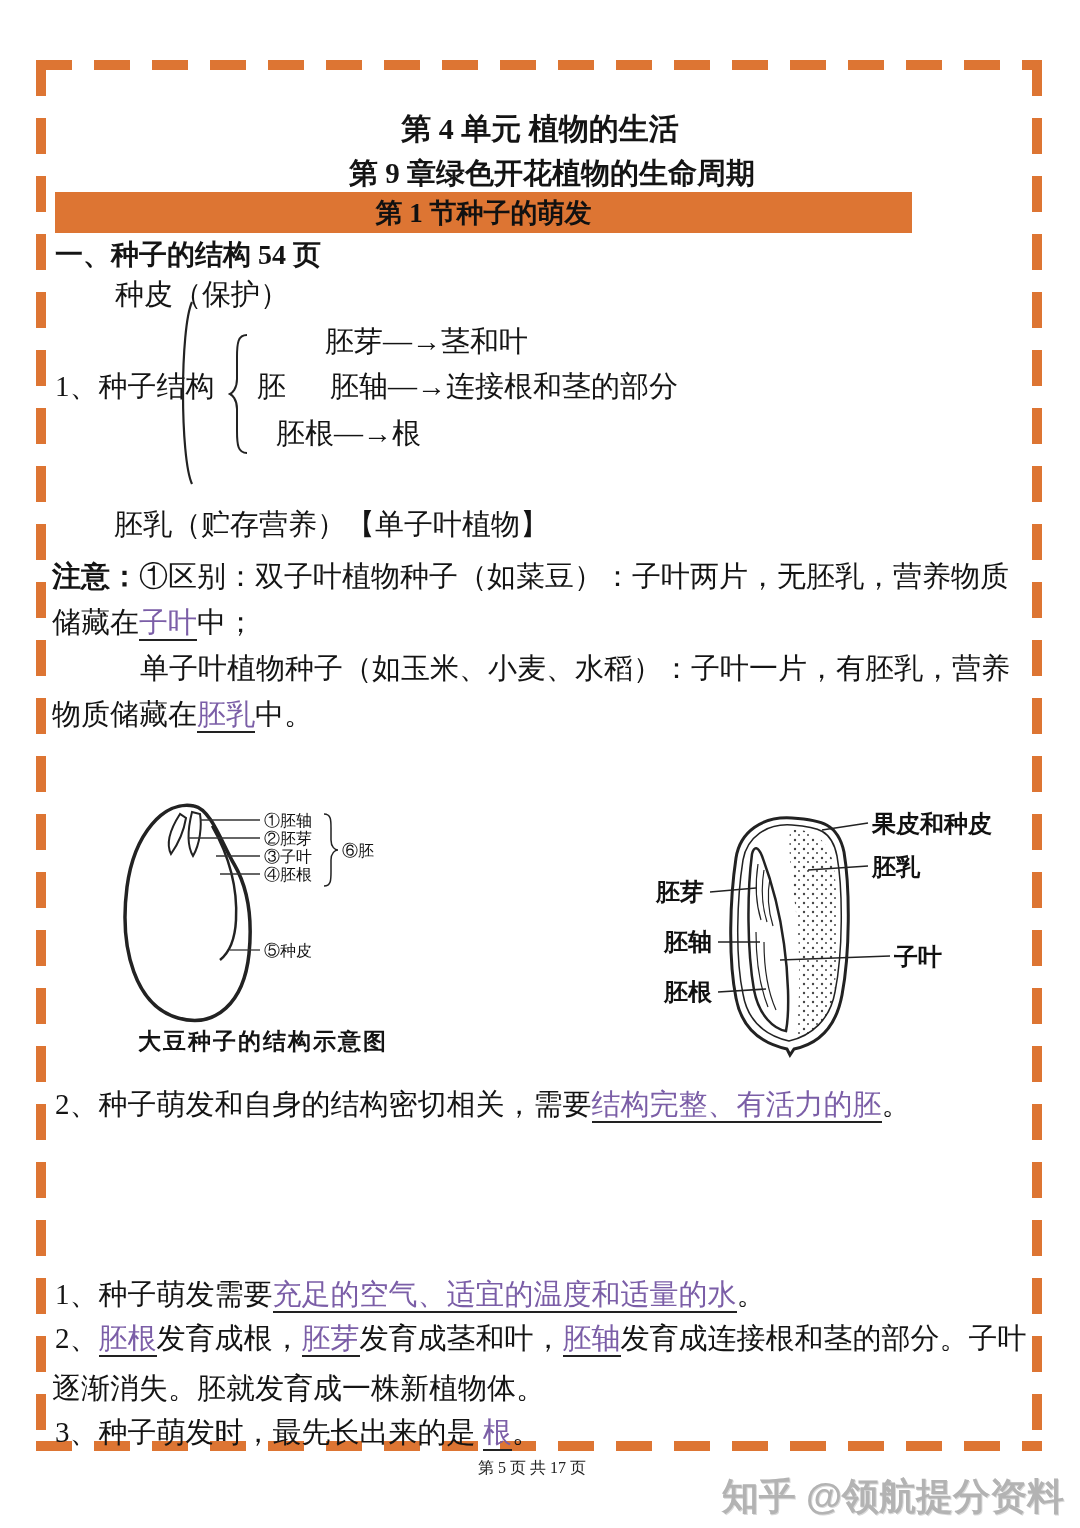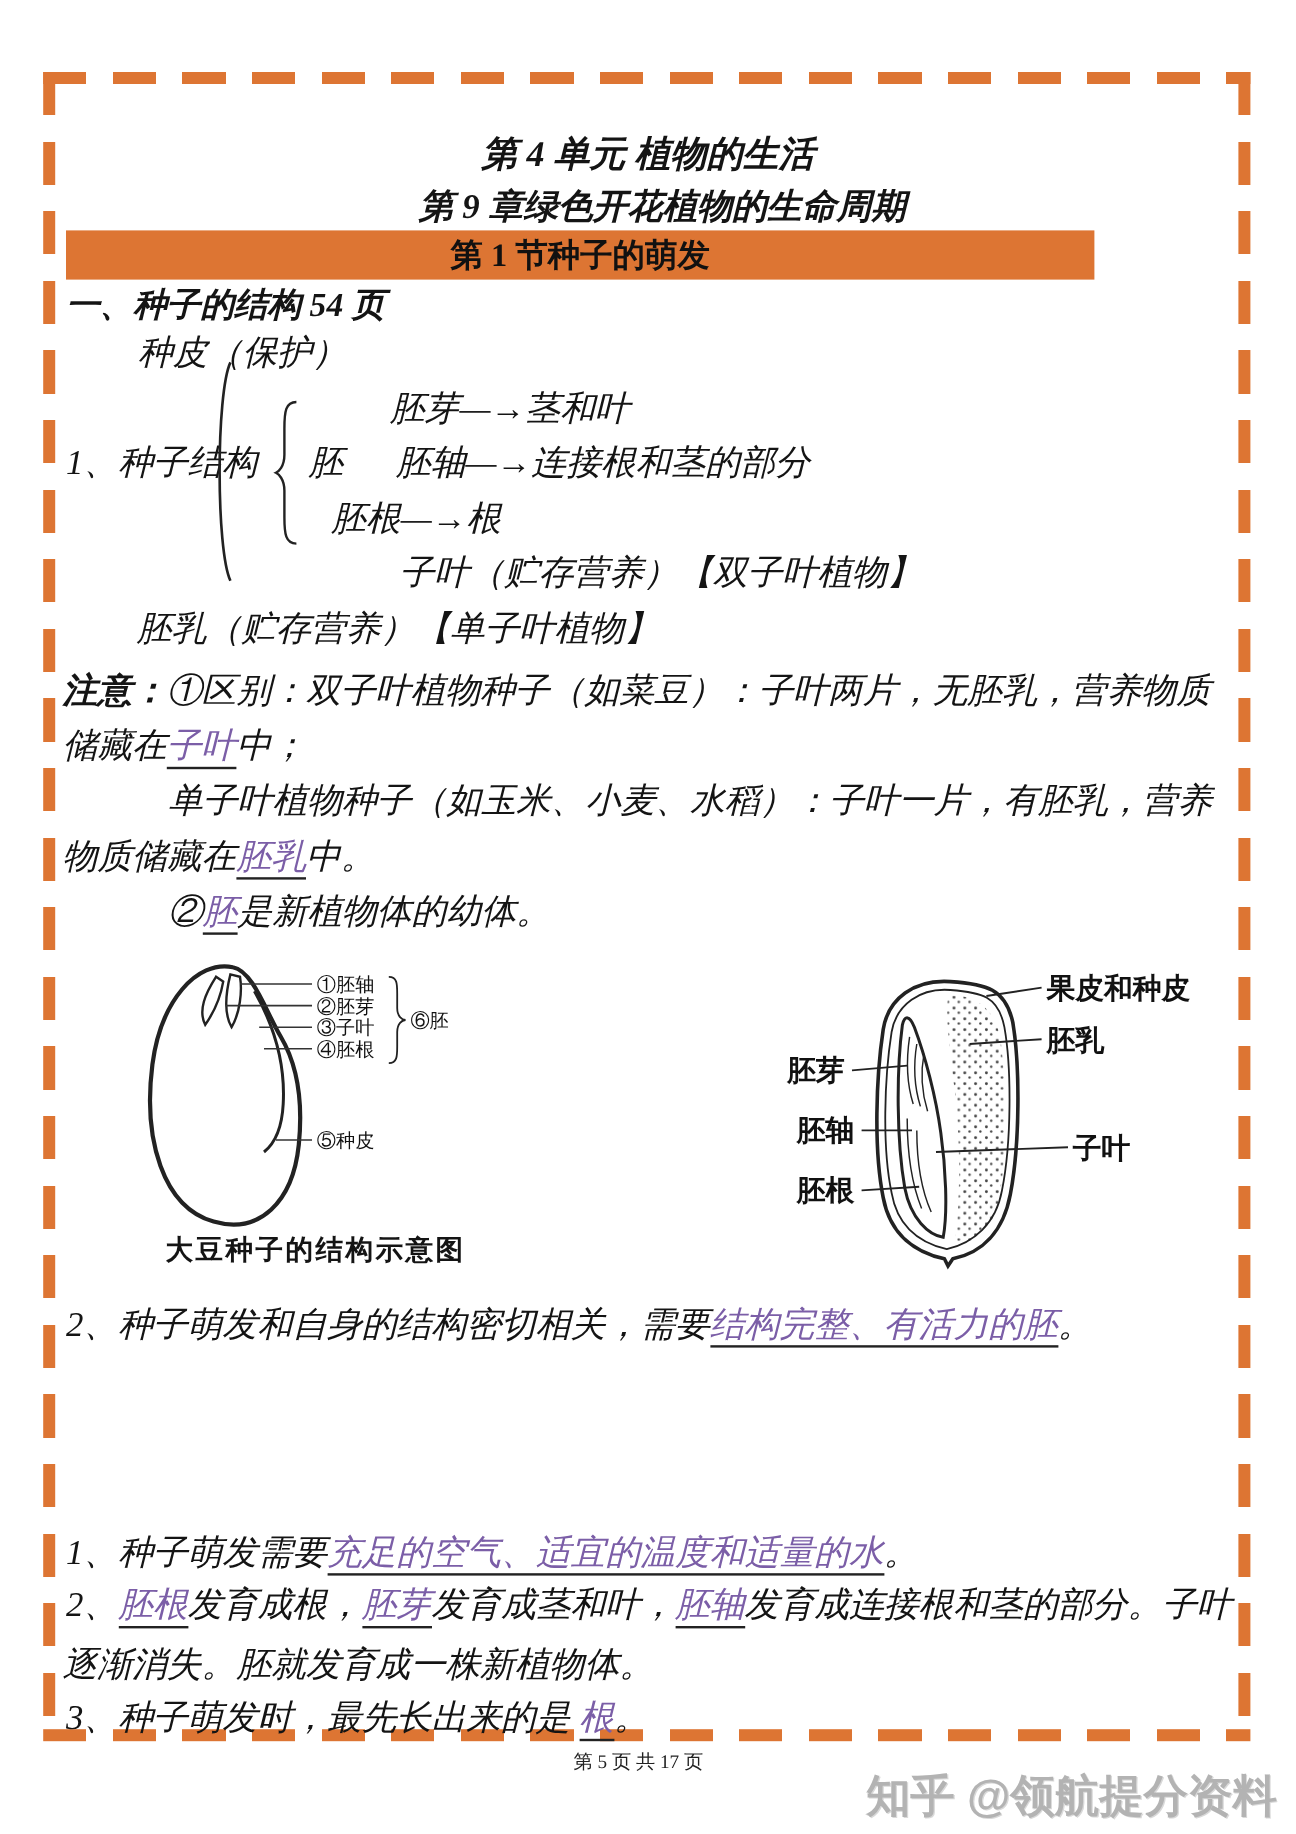--- a/index.html
+++ b/index.html
@@ -2,21 +2,21 @@
 <html style="--accent: #DD7533; --purple: #7B5EA7;"><head>
 <meta charset="utf-8">
 <style>
   :root{ --accent:#DD7533; --purple:#7B5EA7; }
   html,body{margin:0;padding:0;background:#fff;}
   .page{position:relative;width:1080px;height:1528px;background:#ffffff;overflow:hidden;
         font-family:"Liberation Serif","DejaVu Serif",serif;color:#141414;}
   
   .bh{position:absolute;height:10px;background:repeating-linear-gradient(90deg,var(--accent) 0 36px,transparent 36px 58px);}
   .bv{position:absolute;width:10px;background:repeating-linear-gradient(180deg,var(--accent) 0 36px,transparent 36px 58px);}
-  .t{position:absolute;white-space:nowrap;font-size:29px;line-height:1.15;font-style:italic;}
+  .t{position:absolute;white-space:nowrap;font-size:29px;line-height:1.15;}
   .b{font-weight:bold;}
   .center{left:0;right:0;text-align:center;}
   .term{color:var(--purple);border-bottom:2px solid #222;padding-bottom:1px;}
   .banner{position:absolute;left:55px;top:192px;width:857px;height:41px;background:var(--accent);
           display:flex;align-items:center;justify-content:center;font-weight:bold;font-size:27px;color:#111;}
   svg{position:absolute;overflow:visible;}
   svg text{font-family:"Liberation Serif","DejaVu Serif",serif;fill:#111;}
   .sb-label{font-size:16px;}
   .corn-label{font-size:24px;font-weight:bold;}
   .caption{position:absolute;left:138px;top:1026px;font-size:23px;font-weight:bold;letter-spacing:2px;}
@@ -41,35 +41,33 @@
   <div class="banner">第 1 节种子的萌发</div>
 
   <div class="t b" style="left:55px;top:239px;font-size:28px;">一、种子的结构 54 页</div>
 
   <div class="t" style="left:115px;top:278px;">种皮（保护）</div>
   <div class="t" style="left:325px;top:325px;">胚芽—→茎和叶</div>
   <div class="t" style="left:55px;top:370px;">1、种子结构</div>
   <div class="t" style="left:257px;top:370px;">胚</div>
   <div class="t" style="left:330px;top:370px;">胚轴—→连接根和茎的部分</div>
   <div class="t" style="left:276px;top:417px;">胚根—→根</div>
-  <div class="t" style="left:333px;top:462px;">子叶（贮存营养）【双子叶植物】</div>
   <div class="t" style="left:114px;top:508px;">胚乳（贮存营养）【单子叶植物】</div>
 
   <svg style="left:175px;top:300px;" width="26" height="186" viewBox="0 0 26 186">
     <path class="stroke" stroke-width="2.2" d="M17,2 C5,28 5,158 17,184"></path>
   </svg>
   <svg style="left:228px;top:333px;" width="24" height="122" viewBox="0 0 24 122">
     <path class="stroke" stroke-width="2" d="M19,2 C10,2 9,10 9,24 L9,46 C9,56 4,60 2,61 C4,62 9,66 9,76 L9,98 C9,112 10,120 19,120"></path>
   </svg>
 
   <div class="t" style="left:52px;top:560px;"><span class="b">注意：</span><span>①区别：双子叶植物种子（如菜豆）：子叶两片，无胚乳，营养物质</span></div>
   <div class="t" style="left:52px;top:606px;"><span>储藏在</span><span class="term">子叶</span><span>中；</span></div>
   <div class="t" style="left:140px;top:652px;">单子叶植物种子（如玉米、小麦、水稻）：子叶一片，有胚乳，营养</div>
   <div class="t" style="left:52px;top:698px;"><span>物质储藏在</span><span class="term">胚乳</span><span>中。</span></div>
-  <div class="t" style="left:140px;top:744px;"><span>②</span><span class="term">胚</span><span>是新植物体的幼体。</span></div>
 
   <svg style="left:108px;top:792px;" width="335" height="235" viewBox="0 0 335 235">
     <path class="stroke" stroke-width="3.5" d="M86,14 C56,8 26,42 19,95 C11,158 28,214 70,226 C108,237 136,210 141,162 C145,122 139,94 126,72 C114,52 103,17 86,14 Z"></path>
     <path class="stroke" stroke-width="2" d="M72,22 C63,36 57,50 63,62 C70,52 76,38 78,26 Z"></path>
     <path class="stroke" stroke-width="2" d="M84,20 C80,36 78,52 85,64 C92,52 94,34 92,22 Z"></path>
     <path class="stroke" stroke-width="2.5" d="M104,34 C120,62 130,92 128,128 C127,148 122,160 112,168"></path>
     <g stroke="#333" stroke-width="1.3">
       <line x1="92" y1="28" x2="152" y2="28"></line>
       <line x1="80" y1="46" x2="152" y2="46"></line>
       <line x1="108" y1="64" x2="152" y2="64"></line>

